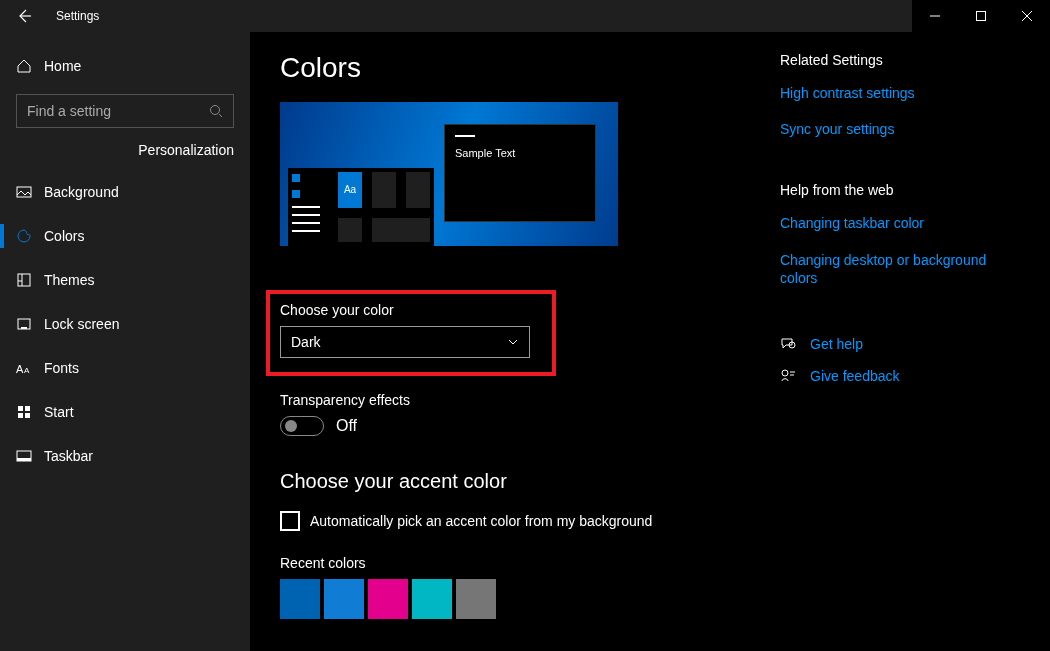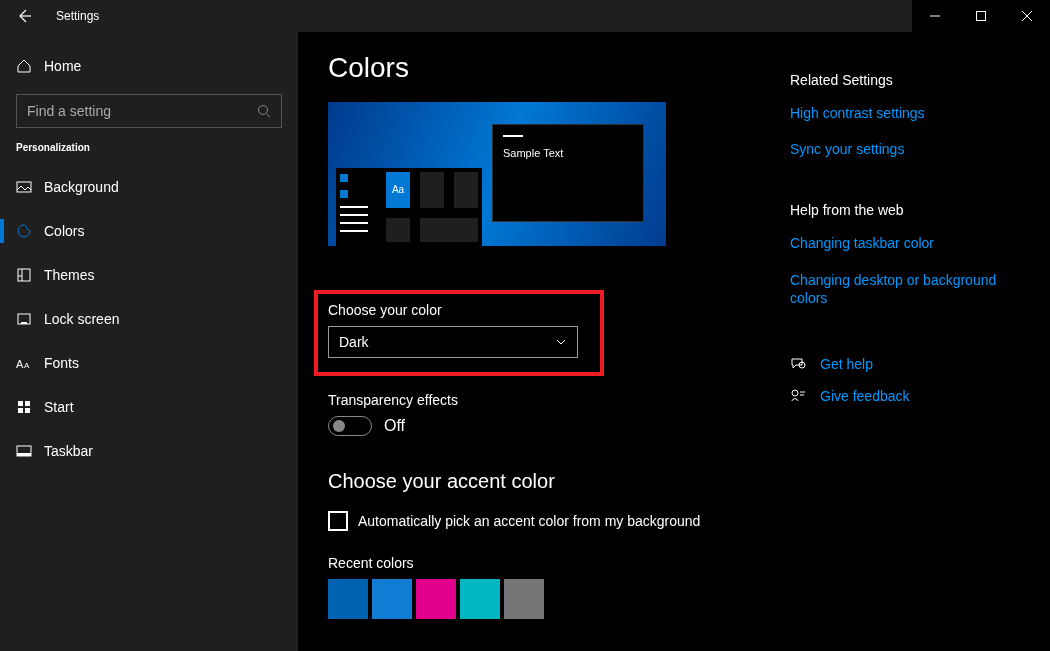--- a/index.html
+++ b/index.html
@@ -17,39 +17,40 @@
     color: #fff;
   }
   .titlebar .title { margin-left: 8px; }
   .win-controls { position: absolute; right: 0; top: 0; display: flex; }
   .win-btn {
     width: 46px; height: 32px; display: flex; align-items: center; justify-content: center;
     color: #fff; background: #000;
   }
   .body { flex: 1; display: flex; overflow: hidden; }
   .sidebar {
-    width: 298px; background: #1f1f1f; display: flex; flex-direction: column;
+    width: 250px; background: #1f1f1f; display: flex; flex-direction: column;
     padding-top: 12px;
+    text-align: right;
   }
   .side-row {
     height: 44px; display: flex; align-items: center; padding-left: 16px;
     font-size: 14px; position: relative;
   }
   .side-row .icon { width: 28px; display: flex; align-items: center; color: #fff; }
   .side-row.selected::before {
     content: ""; position: absolute; left: 0; top: 10px; bottom: 10px; width: 4px;
     background: #0078d4;
   }
   .side-row.selected .icon { color: #0078d4; }
   .searchbox {
     margin: 6px 16px 10px 16px; height: 34px; border: 1px solid #535353;
     display: flex; align-items: center; padding: 0 10px; color: #aaa; font-size: 14px;
     justify-content: space-between;
   }
-  .section-label { padding: 4px 16px 12px 16px; font-size: 10px; font-weight: 700; }
+  .section-label { padding: 4px 16px 12px 16px; font-size: 14px; font-weight: 400; }
   .content { flex: 1; background: #000; padding: 20px 30px; overflow: hidden; position: relative; display: flex; }
   .main-col { flex: 1; max-width: 480px; }
   .right-col { width: 230px; margin-left: 20px; }
   h1 { font-weight: 400; font-size: 28px; margin-bottom: 18px; }
   .preview {
     width: 338px; height: 160px; position: relative;
     background: linear-gradient(110deg, #003a8c 0%, #0078d4 50%, #003a8c 100%);
     margin-bottom: 28px;
   }
   .preview .taskbar {
@@ -91,21 +92,21 @@
   .toggle .knob {
     width: 12px; height: 12px; border-radius: 50%; background: #888;
     position: absolute; top: 3px; left: 4px;
   }
   .h2 { font-size: 20px; font-weight: 400; margin-top: 34px; margin-bottom: 18px; }
   .checkbox-row { display: flex; align-items: center; gap: 10px; font-size: 14px; }
   .checkbox { width: 20px; height: 20px; border: 2px solid #fff; }
   .swatch-label { font-size: 14px; margin-top: 24px; margin-bottom: 8px; }
   .swatches { display: flex; gap: 4px; }
   .swatch { width: 40px; height: 40px; }
-  .right-h { font-size: 14px; font-weight: 400; margin-bottom: 16px; margin-top: 20px; }
+  .right-h { font-size: 14px; font-weight: 400; margin-bottom: 16px; margin-top: 0; }
   .right-h.spaced { margin-top: 44px; }
   .link { color: #0099ff; font-size: 14px; margin-bottom: 18px; display: block; line-height: 1.3; }
   .help-row { display: flex; align-items: center; gap: 14px; margin-bottom: 14px; }
   .help-row .icon-sm { width: 16px; color: #fff; display: flex; }
   svg { display: block; }
 </style>
 </head>
 <body>
 
 <div class="window">

